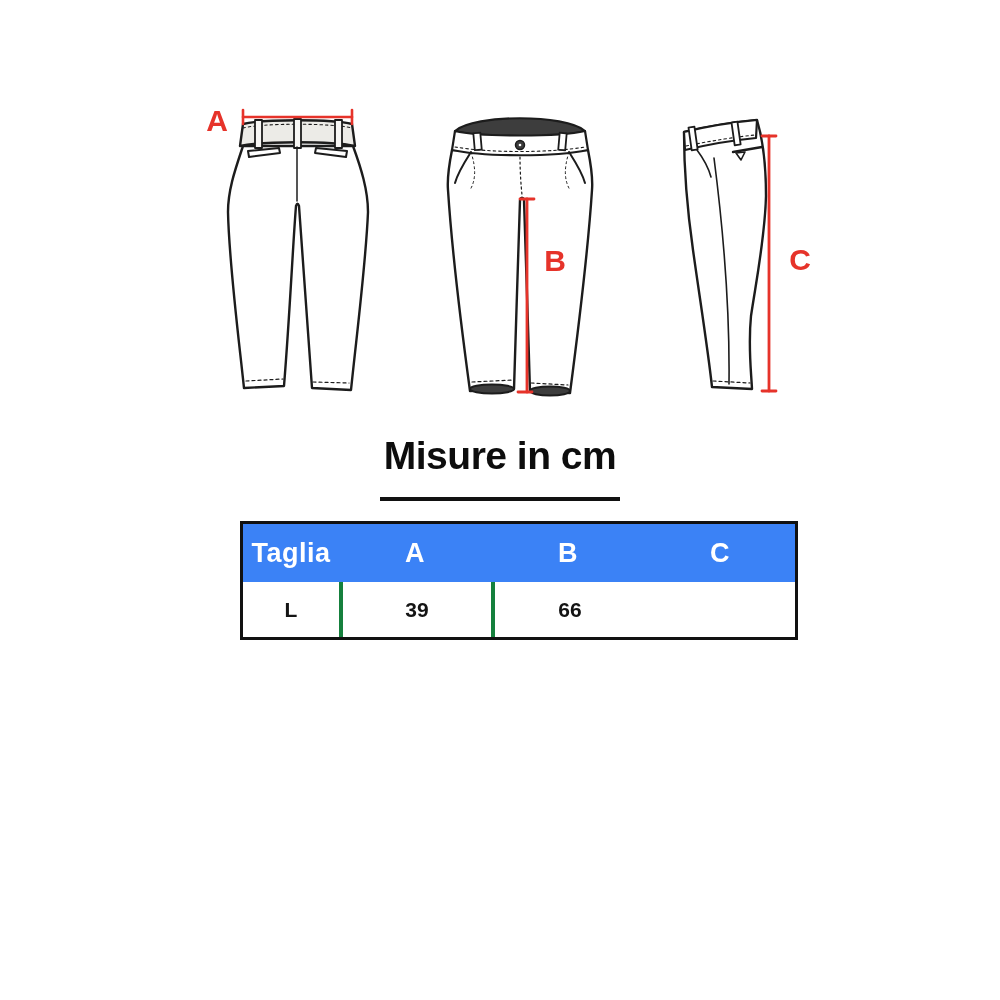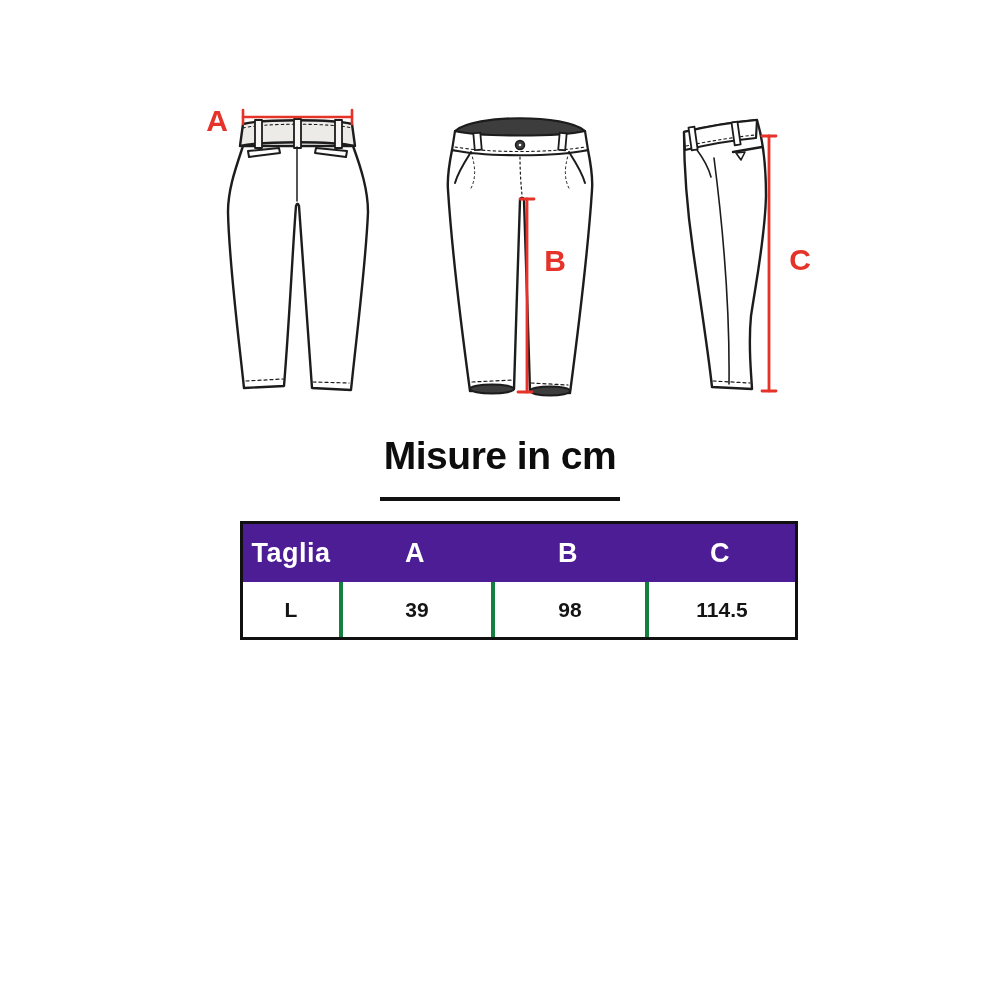--- a/index.html
+++ b/index.html
@@ -59,21 +59,21 @@
     left: 240px; top: 521px;
     width: 558px;
     border: 3px solid #111111;
     box-sizing: border-box;
   }
   .size-table .row {
     display: grid;
     grid-template-columns: 96px 152px 154px 150px;
   }
   .size-table .row.header {
-    background: #4c1d95;
+    background: #3b82f6;
     height: 58px;
   }
   .size-table .row.body {
     background: #ffffff;
     height: 55px;
   }
   .size-table .cell {
     display: flex;
     align-items: center;
     justify-content: center;
@@ -226,18 +226,17 @@
   <div class="size-table">
     <div class="row header">
       <div class="cell">Taglia</div>
       <div class="cell">A</div>
       <div class="cell">B</div>
       <div class="cell">C</div>
     </div>
     <div class="row body">
       <div class="cell">L</div>
       <div class="cell">39</div>
-      <div class="cell">98</div>
-      <div class="cell">114.5</div>
+      <div class="cell">66</div>
     </div>
   </div>
 
 </div>
 
 </body></html>

